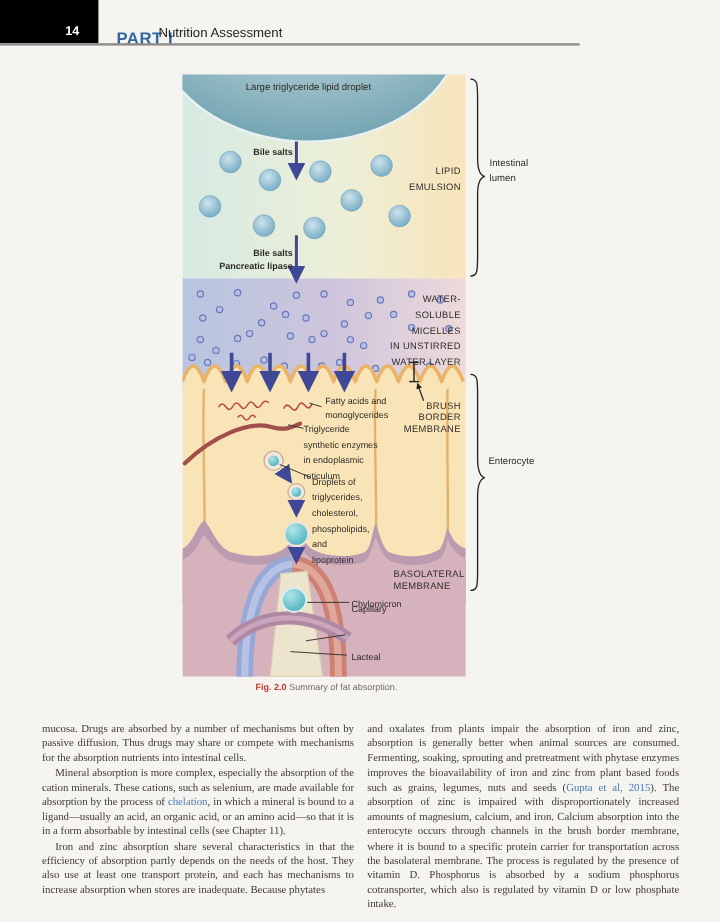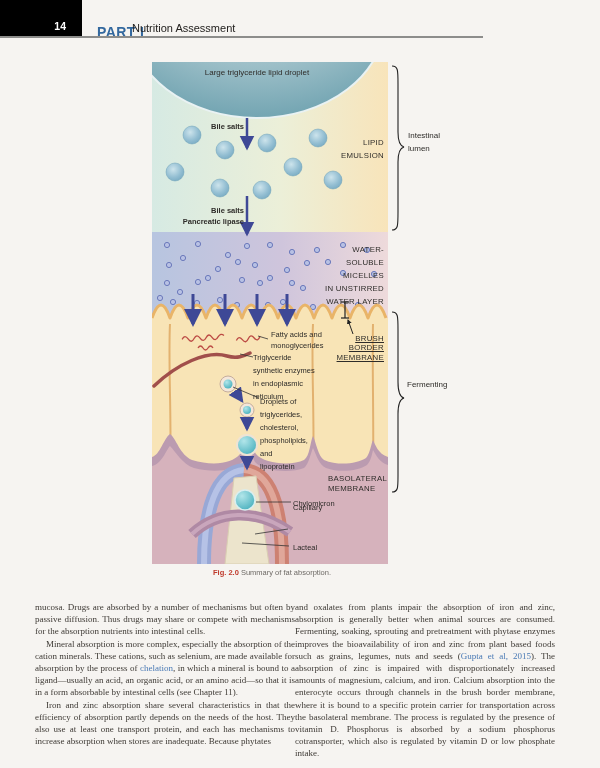--- a/index.html
+++ b/index.html
@@ -16,21 +16,21 @@
   .fig{position:absolute;left:152px;top:62px;width:300px;height:638px;}
   .fig svg{position:absolute;left:0;top:0;}
   .fl{position:absolute;font-size:7.5px;line-height:11px;color:#2e2c29;white-space:pre-line;}
   .caps{font-size:7.8px;letter-spacing:.3px;line-height:9.3px;}
   .bold{font-weight:bold;}
   .tr{text-align:right;}
   .tc{text-align:center;}
   .caption{position:absolute;left:152px;top:568px;width:240px;text-align:center;font-size:7.5px;color:#6e6a66;}
   .caption b{color:#bf3a2c;}
   
-  .bodycols{position:absolute;left:35px;top:601px;width:531px;display:flex;
+  .bodycols{position:absolute;left:35px;top:601px;width:531px;display:flex;gap:11px;
             font-family:"Liberation Serif",serif;font-size:9px;line-height:12.2px;color:#3e3a35;}
   .col{width:260px;text-align:justify;}
   .col p{margin:0;text-indent:11px;}
   .col p.noind{text-indent:0;}
   .link{color:#4a7ab5;text-decoration:none;cursor:pointer;}
 </style>
 </head>
 <body>
 
 <div class="hdr-box">
@@ -224,31 +224,31 @@
   <div class="fl" style="left:101px;top:289px;width:84px;line-height:13px;">Triglyceride
 synthetic enzymes
 in endoplasmic
 reticulum</div>
   <div class="fl" style="left:108px;top:333px;width:70px;line-height:13px;">Droplets of
 triglycerides,
 cholesterol,
 phospholipids,
 and
 lipoprotein</div>
-  <div class="fl tr caps" style="left:150px;top:272px;width:82px;text-decoration:underline;">BRUSH
+  <div class="fl tr caps" style="left:150px;top:272px;width:82px;">BRUSH
 BORDER
 MEMBRANE</div>
   <div class="fl caps" style="left:176px;top:412px;width:80px;line-height:10px;">BASOLATERAL
 MEMBRANE</div>
   <div class="fl" style="left:141px;top:436px;">Chylomicron</div>
   <div class="fl" style="left:141px;top:440px;">Capillary</div>
   <div class="fl" style="left:141px;top:480px;">Lacteal</div>
   <div class="fl" style="left:256px;top:67px;font-size:8px;line-height:13px;">Intestinal
 lumen</div>
-  <div class="fl" style="left:255px;top:317px;font-size:8px;">Fermenting</div>
+  <div class="fl" style="left:255px;top:317px;font-size:8px;">Enterocyte</div>
 </div>
 
 <div class="caption">
   <b>Fig. 2.0</b>
   <span>Summary of fat absorption.</span>
 </div>
 
 <div class="bodycols">
   <div class="col">
     <p class="noind"><span>mucosa. Drugs are absorbed by a number of mechanisms but often by passive diffusion. Thus drugs may share or compete with mechanisms for the absorption nutrients into intestinal cells.</span></p>

